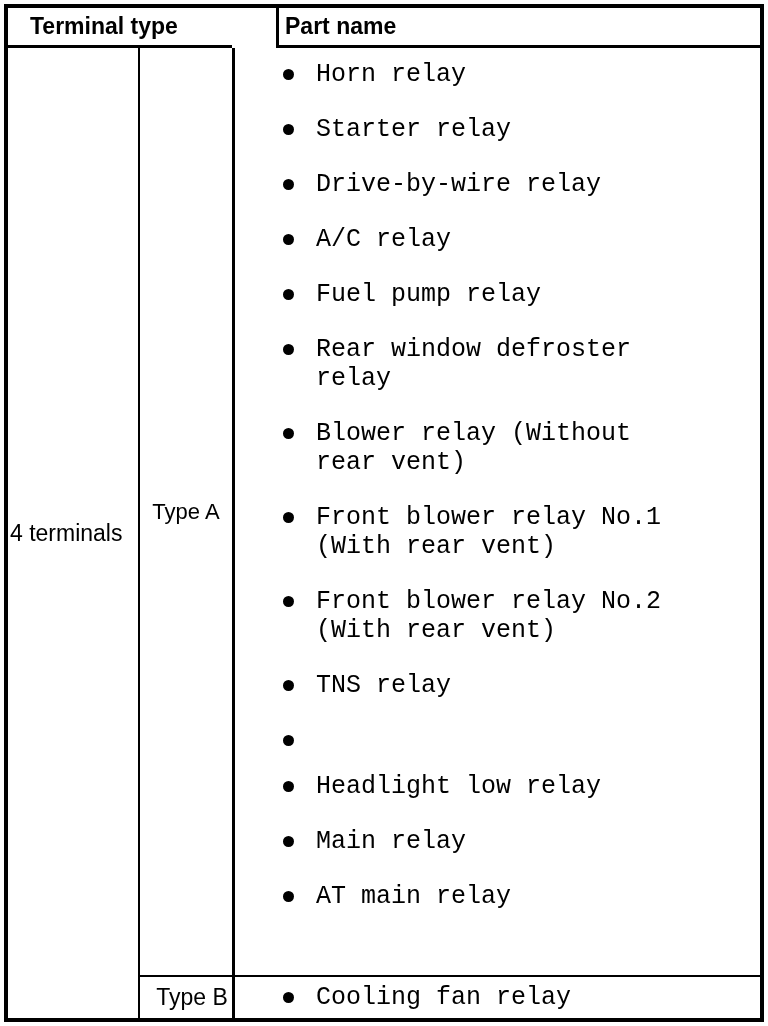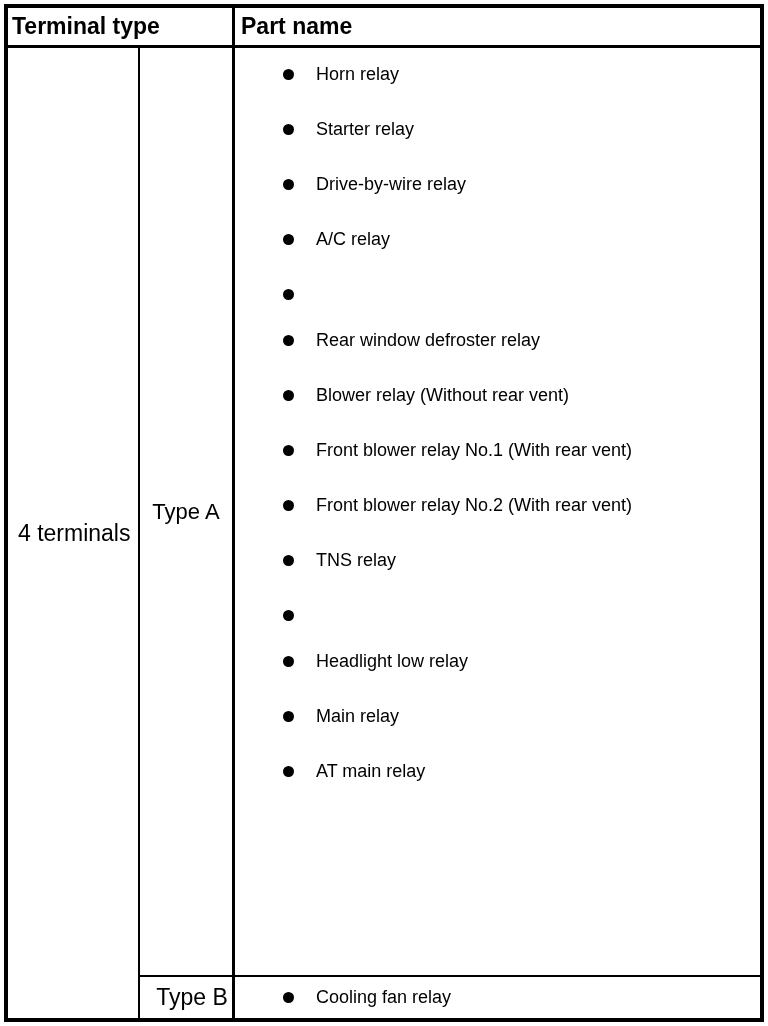--- a/index.html
+++ b/index.html
@@ -39,36 +39,37 @@
     font-size: 23px;
     font-weight: bold;
     display: flex;
     align-items: center;
     border-bottom: 3px solid var(--border);
     letter-spacing: 0px;
   }
   .hdr-terminal {
     grid-column: 1 / 3;
     grid-row: 1;
-    padding-left: 4px;
+    padding-left: 22px;
     text-align: right;
   }
   .hdr-part {
     grid-column: 3;
     grid-row: 1;
     border-left: 3px solid var(--border);
     padding-left: 6px;
+    margin-left: 44px;
   }
   .cell-terminals {
     grid-column: 1;
     grid-row: 2 / 4;
     border-right: 2px solid var(--border);
     display: flex;
     align-items: center;
-    padding-left: 10px;
+    padding-left: 2px;
     font-size: 23px;
   }
   .cell-type-a {
     grid-column: 2;
     grid-row: 2;
     border-bottom: 2px solid var(--border);
     display: flex;
     align-items: center;
     justify-content: center;
     font-size: 22px;
@@ -94,23 +95,24 @@
     grid-row: 3;
     border-left: 3px solid var(--border);
     padding-left: 48px;
     display: flex;
     flex-direction: column;
     justify-content: center;
   }
   .part-item {
     display: flex;
     align-items: flex-start;
-    font-size: 18px;
+    font-size: 25px;
     line-height: 29px;
     margin-bottom: 26px;
+    font-family: Liberation Mono, monospace;
   }
   .cell-parts-b .part-item {
     margin-bottom: 0;
   }
   .bullet {
     flex: none;
     width: 11px;
     height: 11px;
     border-radius: 50%;
     background: var(--text);
@@ -152,20 +154,21 @@
           <span class="part-label">Drive-by-wire relay</span>
         </div>
 
         <div class="part-item">
           <span class="bullet"></span>
           <span class="part-label">A/C relay</span>
         </div>
 
         <div class="part-item">
           <span class="bullet"></span>
+          <span class="part-label">Fuel pump relay</span>
         </div>
 
         <div class="part-item">
           <span class="bullet"></span>
           <span class="part-label">Rear window defroster relay</span>
         </div>
 
         <div class="part-item">
           <span class="bullet"></span>
           <span class="part-label">Blower relay (Without rear vent)</span>

